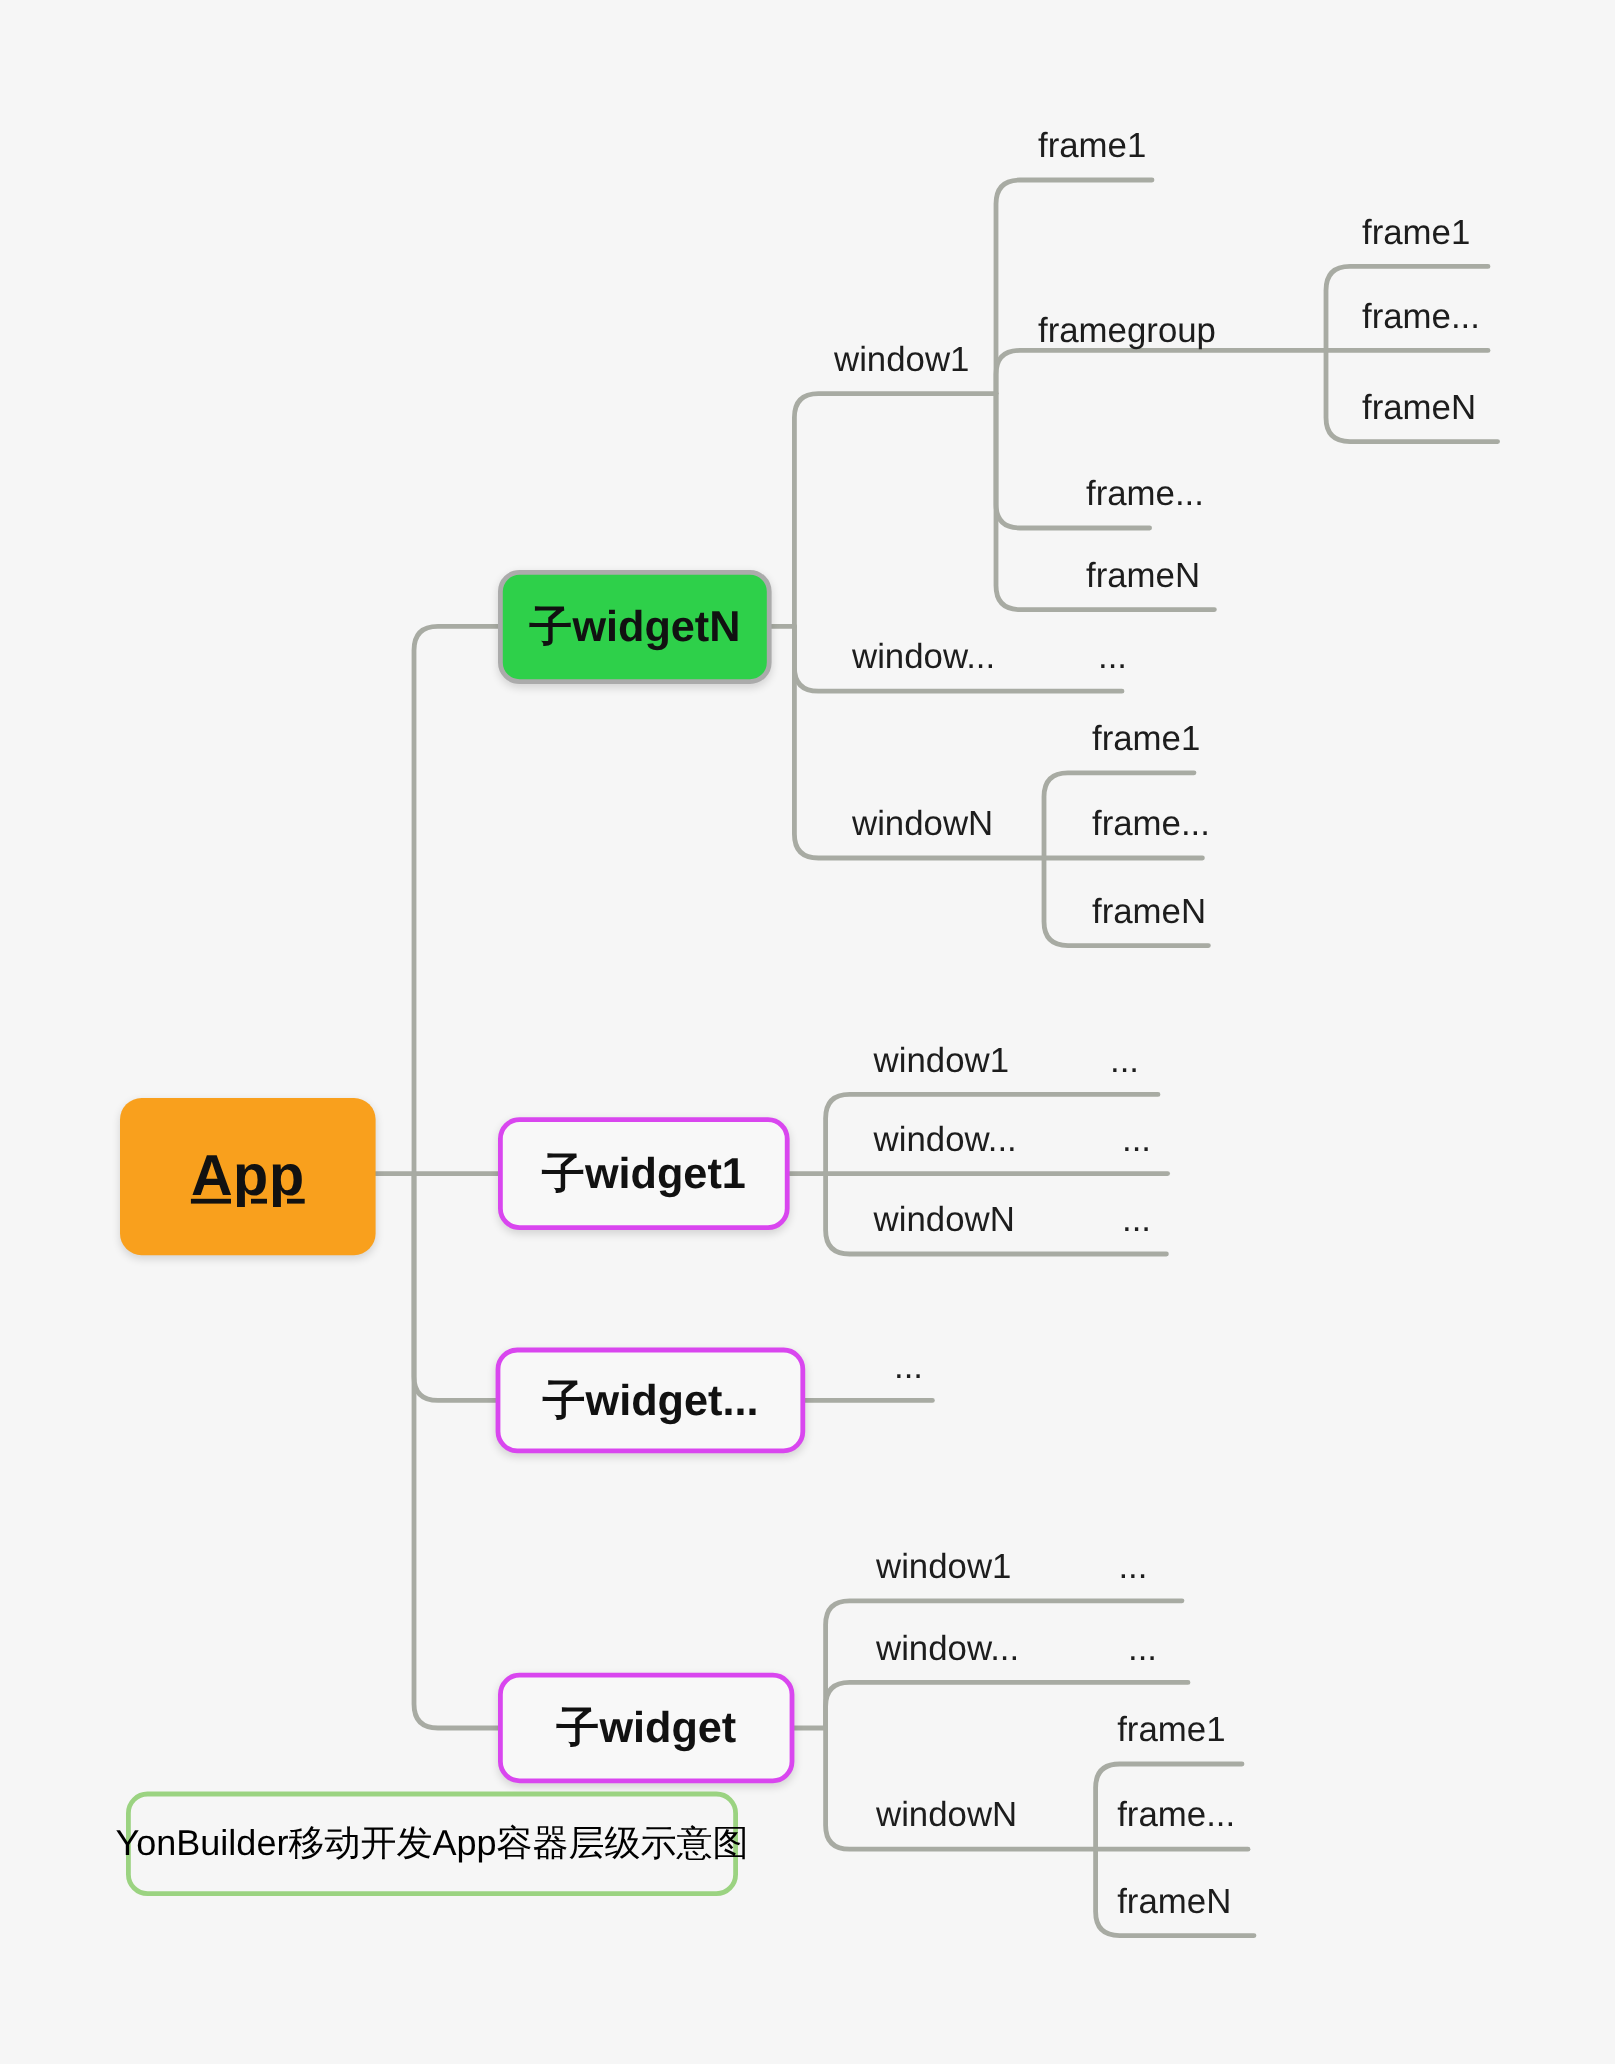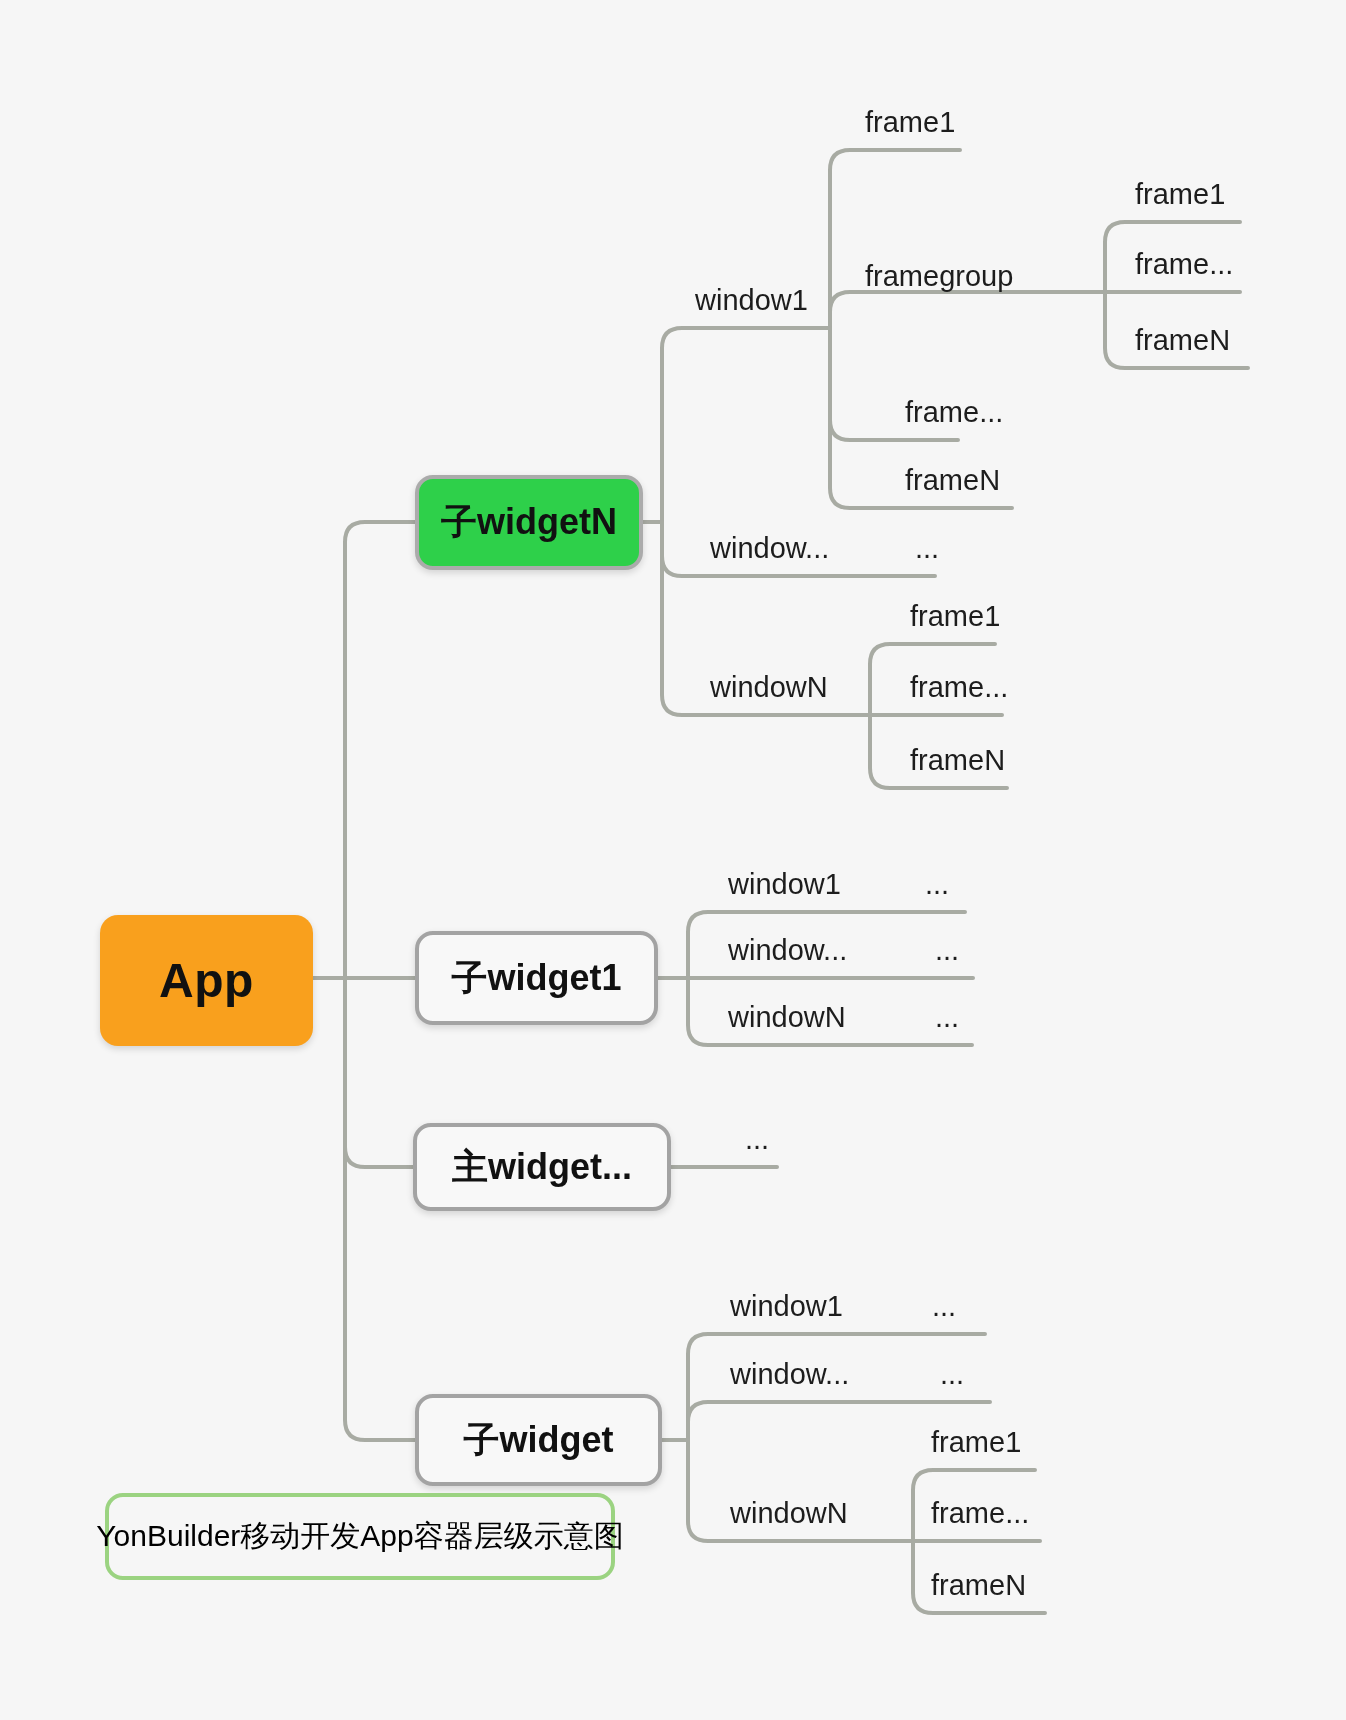--- a/index.html
+++ b/index.html
@@ -7,27 +7,27 @@
     position:relative;width:1346px;height:1720px;background:#f6f6f6;overflow:hidden;
     font-family:"Liberation Sans",sans-serif;color:#1d1d1d;
   }
   .connectors{position:absolute;left:0;top:0;}
   .node{
     position:absolute;display:flex;align-items:center;justify-content:center;
     box-sizing:border-box;border-radius:18px;font-weight:700;
     box-shadow:0 3px 7px rgba(0,0,0,0.14);cursor:pointer;
   }
   .node-root{
-    background:#F9A01D;color:#111;font-size:48px;letter-spacing:0.5px;
+    background:#F9A01D;color:#111;font-size:48px;letter-spacing:0.5px;text-decoration:underline;
   }
   .node-main{
     background:#2ED04A;border:4px solid #ABABAB;color:#111;font-size:36px;
   }
   .node-plain{
-    background:#f8f8f8;border:4px solid #a3a3a3;color:#111;font-size:36px;
+    background:#f8f8f8;border:4px solid #d946ef;color:#111;font-size:36px;
   }
   .leaf{
     position:absolute;font-size:29px;font-weight:400;color:#1d1d1d;
     white-space:nowrap;line-height:36px;height:36px;cursor:pointer;
   }
   .caption{
     position:absolute;display:flex;align-items:center;justify-content:center;
     box-sizing:border-box;border:4px solid #9BD381;border-radius:18px;
     color:#000000;font-size:30px;white-space:nowrap;background:transparent;
   }
@@ -78,21 +78,21 @@
       <path d="M913,1541 V1490 Q913,1470 933,1470 H1035"></path>
       <path d="M913,1541 H1040"></path>
       <path d="M913,1541 V1593 Q913,1613 933,1613 H1045"></path>
     </g>
   </svg>
 
   <div class="node node-root" style="left:100px;top:915px;width:213px;height:131px">App</div>
 
   <div class="node node-main" style="left:415px;top:475px;width:228px;height:95px">子widgetN</div>
   <div class="node node-plain" style="left:415px;top:931px;width:243px;height:94px">子widget1</div>
-  <div class="node node-plain" style="left:413px;top:1123px;width:258px;height:88px">主widget...</div>
+  <div class="node node-plain" style="left:413px;top:1123px;width:258px;height:88px">子widget...</div>
   <div class="node node-plain" style="left:415px;top:1394px;width:247px;height:92px">子widget</div>
 
   <div class="leaf" style="left:695px;top:282px">window1</div>
   <div class="leaf" style="left:710px;top:530px">window...</div>
   <div class="leaf" style="left:915px;top:530px">...</div>
   <div class="leaf" style="left:710px;top:669px">windowN</div>
 
   <div class="leaf" style="left:865px;top:104px">frame1</div>
   <div class="leaf" style="left:865px;top:258px">framegroup</div>
   <div class="leaf" style="left:905px;top:394px">frame...</div>

